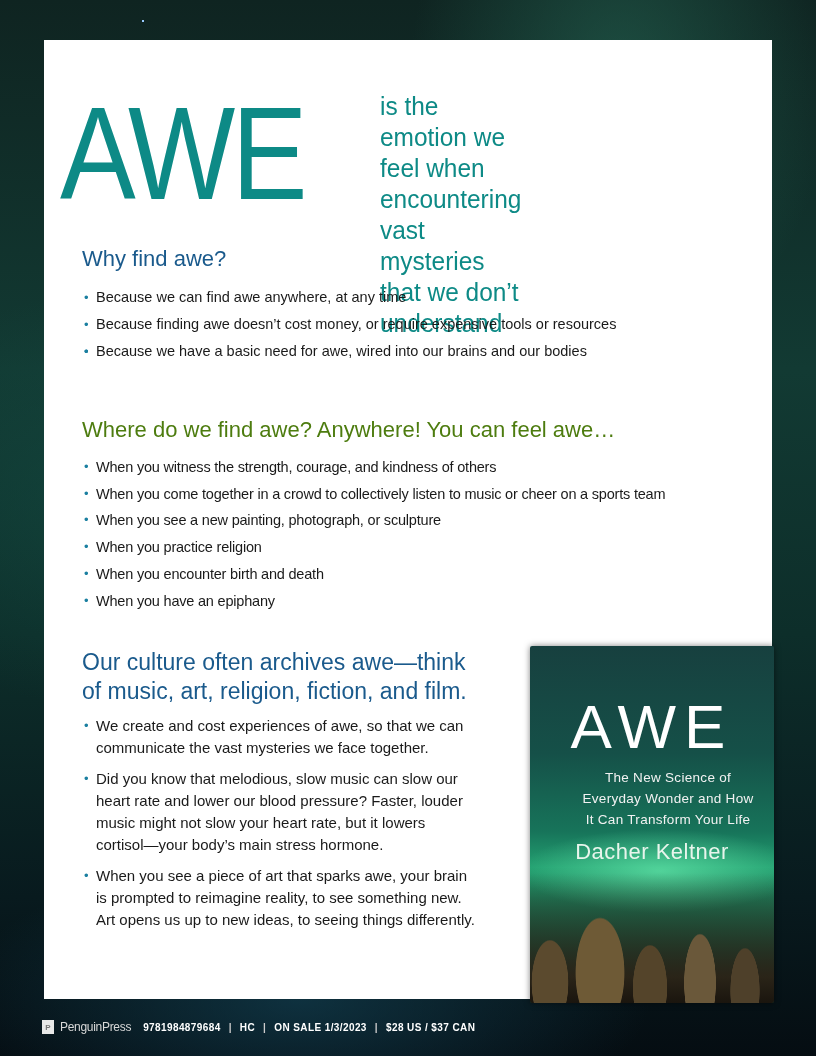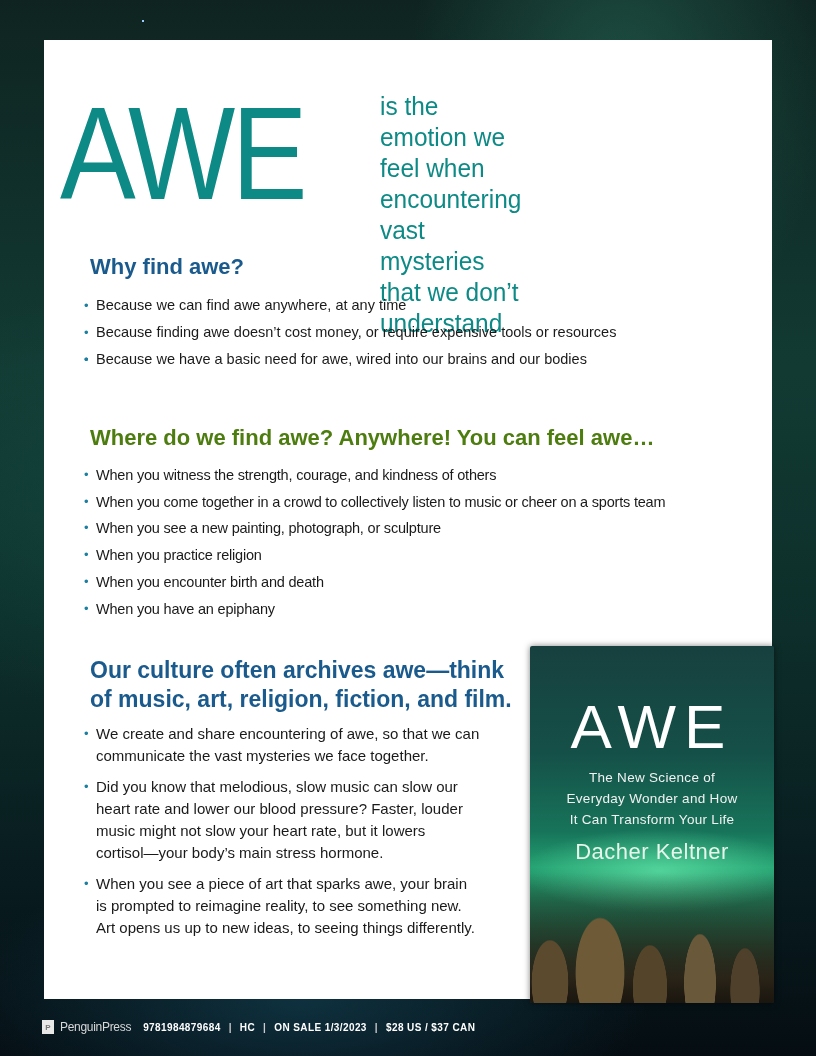--- a/index.html
+++ b/index.html
@@ -40,21 +40,21 @@
       font-size: 132px; line-height: 1; letter-spacing: -4px;
       color: #0d8a86; transform: scaleX(0.86); transform-origin: left top;
       -webkit-text-stroke: 0; font-stretch: condensed;
     }
     .hero-sub {
       position: absolute; left: 380px; top: 92px;
       font-size: 26px; line-height: 31px; color: #0d8a86;
       transform: scaleX(0.94); transform-origin: left top;
     }
     .section { position: absolute; left: 82px; }
-    .h2 { font-size: 22px; line-height: 28px; margin: 8px; font-weight: bold; }
+    .h2 { font-size: 22px; line-height: 28px; margin: 0; font-weight: normal; }
     .h2.blue { color: #1a5a8c; }
     .h2.teal { color: #4d7c0f; }
     .bullets { list-style: none; margin: 0; padding: 0; }
     .bullets li {
       position: relative; padding-left: 14px; color: #1a1a1a;
       font-size: 14.5px; transform-origin: left;
     }
     .bullets li .dot {
       position: absolute; left: 2px; top: 0; color: #1a7fa0; font-size: 13px;
     }
@@ -80,21 +80,21 @@
         radial-gradient(ellipse 28px 70px at 120px 115px, #54442a 60%, transparent 62%),
         radial-gradient(ellipse 26px 80px at 170px 110px, #6a583a 60%, transparent 62%),
         radial-gradient(ellipse 24px 70px at 215px 118px, #4e402a 60%, transparent 62%),
         linear-gradient(180deg, transparent 0%, #2a2418 80%, #1a150e 100%);
     }
     .book-title {
       position: absolute; left: 0; width: 100%; top: 50px; text-align: center;
       font-size: 62px; letter-spacing: 8px; color: #fff; font-weight: 300; line-height: 1;
     }
     .book-sub {
-      position: absolute; left: 0; width: 100%; top: 121px; text-align: center;
+      position: absolute; left: 16px; width: 100%; top: 121px; text-align: center;
       font-size: 13.5px; line-height: 21px; color: #f2f2f2; letter-spacing: 0.3px;
     }
     .book-author {
       position: absolute; left: 0; width: 100%; top: 193px; text-align: center;
       font-size: 22px; color: #e8f5ec; letter-spacing: 0.5px;
     }
     .footer {
       position: absolute; left: 42px; top: 1019px; height: 16px;
       display: flex; align-items: center; gap: 6px;
       color: #ffffff; font-size: 10px; font-weight: bold; letter-spacing: 0.4px;
@@ -145,21 +145,21 @@
 </div>
 
 <div class="section sec3" style="top:648px;">
   <h2 class="h2 blue" style="font-size:23px; line-height:29px;">
     <div>Our culture often archives awe—think</div>
     <div>of music, art, religion, fiction, and film.</div>
   </h2>
   <ul class="bullets" style="margin-top:9px;">
     <li>
         <span class="dot">•</span>
-      <div>We create and share encountering of awe, so that we can</div>
+      <div>We create and cost experiences of awe, so that we can</div>
       <div>communicate the vast mysteries we face together.</div>
     </li>
     <li>
         <span class="dot">•</span>
       <div>Did you know that melodious, slow music can slow our</div>
       <div>heart rate and lower our blood pressure? Faster, louder</div>
       <div>music might not slow your heart rate, but it lowers</div>
       <div>cortisol—your body’s main stress hormone.</div>
     </li>
     <li>

